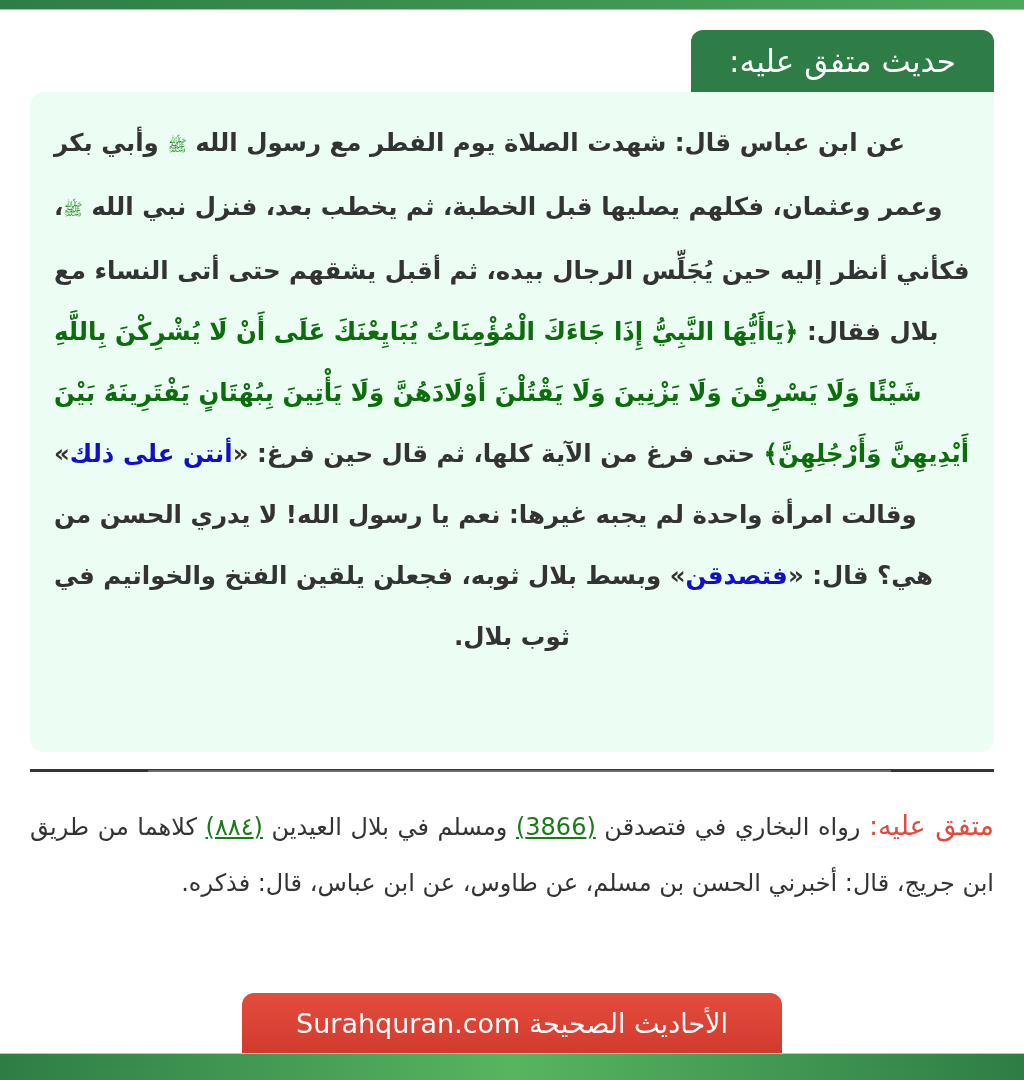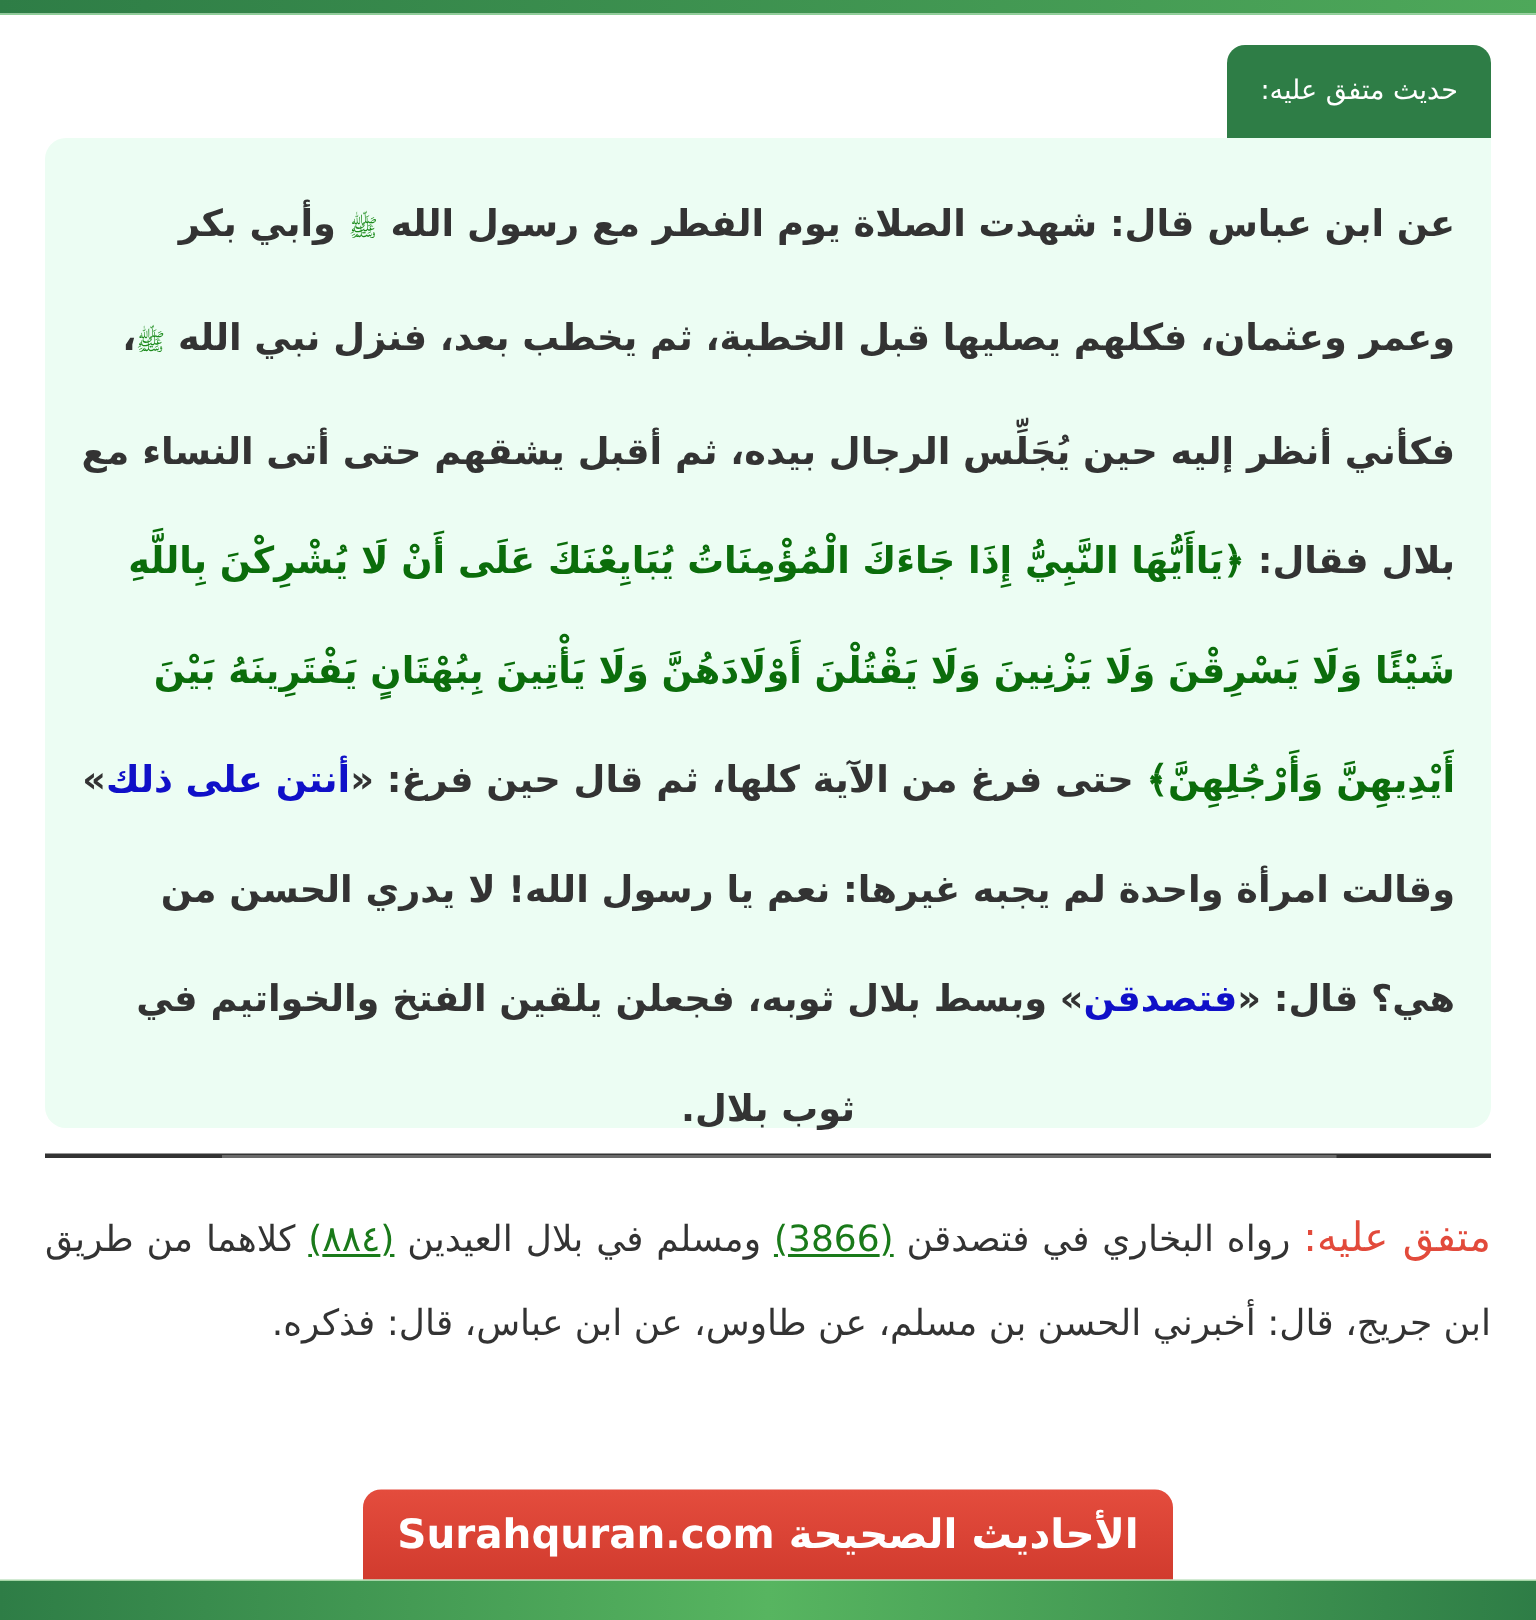--- a/index.html
+++ b/index.html
@@ -13,32 +13,32 @@
     background: linear-gradient(90deg, #2e7d46 0%, #4ea85a 100%);
     border-bottom: 1px solid #8fcf98;
   }
   .bottom-bar {
     position: absolute; left: 0; top: 1053px; width: 1024px; height: 27px;
     background: linear-gradient(90deg, #2e7d46 0%, #57b560 50%, #2e7d46 100%);
     border-top: 1px solid #a5d6a7;
   }
   .title-tab {
     position: absolute; right: 30px; top: 30px; height: 62px;
-    padding: 0 22px; background: #2e7d46; color: #ffffff;
+    padding: 0 38px; background: #2e7d46; color: #ffffff;
     border-radius: 12px 12px 0 0;
-    font-size: 18px; line-height: 62px; direction: rtl;
+    font-size: 31px; line-height: 62px; direction: rtl;
   }
   .hadith-box {
     position: absolute; left: 30px; top: 92px; width: 964px; height: 660px;
     background: #ecfdf3; border-radius: 14px 0 14px 14px;
     box-sizing: border-box; padding: 20px 24px 0 24px;
   }
   .hadith-text {
-    direction: rtl; text-align: right; color: #333333;
-    font-weight: bold; font-size: 24.5px; line-height: 73px;
+    direction: rtl; text-align: left; color: #333333;
+    font-weight: bold; font-size: 24.5px; line-height: 61px;
     text-align-last: center;
   }
   .hadith-text .quran { color: #0b6d0b; }
   .hadith-text .speech { color: #1010c8; }
   .hadith-text .salawat { color: #1a8a1a; font-size: 16px; font-weight: normal; }
   .divider {
     position: absolute; left: 30px; top: 769px; width: 964px; height: 3px;
     background: #333333;
   }
   .divider-inner {
@@ -49,21 +49,21 @@
     position: absolute; left: 30px; top: 798px; width: 964px;
     direction: rtl; text-align: justify; text-align-last: right;
     color: #333333; font-size: 24px; line-height: 56px;
   }
   .source .label { color: #e24a3b; font-weight: normal; font-size: 27px; }
   .source .num { color: #1a7a1a; text-decoration: underline; }
   .footer-badge {
     position: absolute; left: 242px; top: 993px; width: 540px; height: 60px;
     background: linear-gradient(180deg, #e44c3d 0%, #d13b2e 100%);
     border-radius: 12px 12px 0 0; color: #ffffff;
-    font-size: 27px; line-height: 62px; text-align: center; direction: rtl; font-weight: bold;
+    font-size: 27px; line-height: 62px; text-align: center; direction: rtl;
   }
 </style>
 </head>
 <body>
 
 <div class="top-bar"></div>
 
 <div class="title-tab">
   <span>حديث متفق عليه:</span>
 </div>

